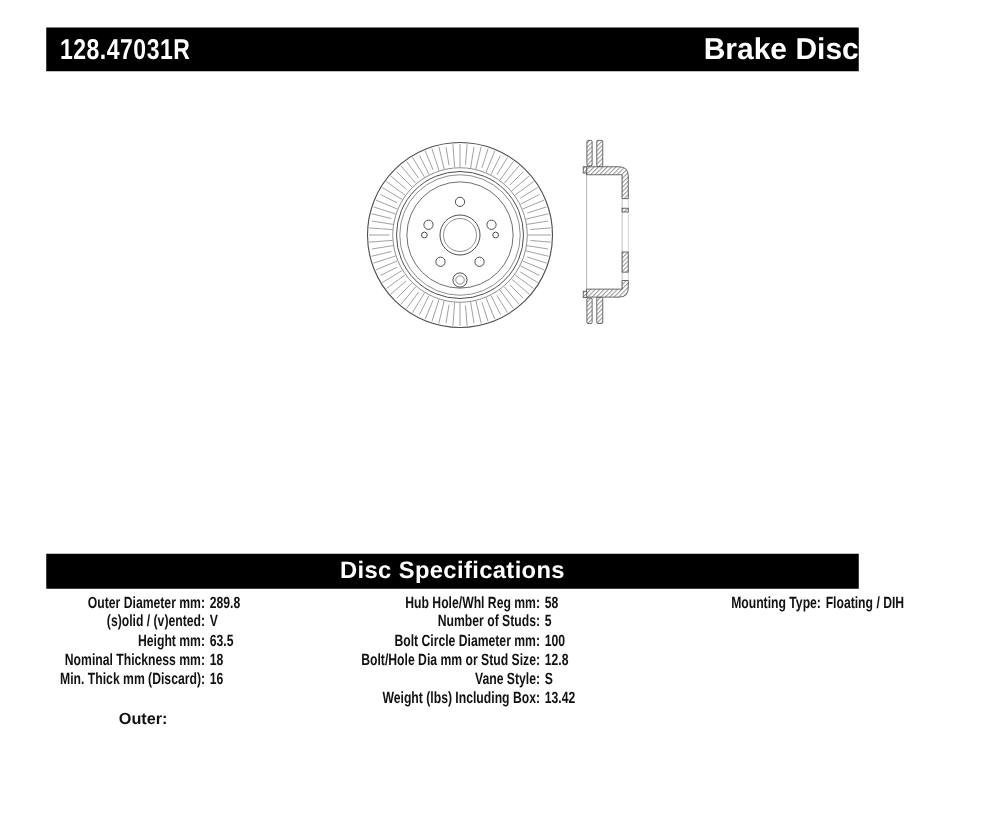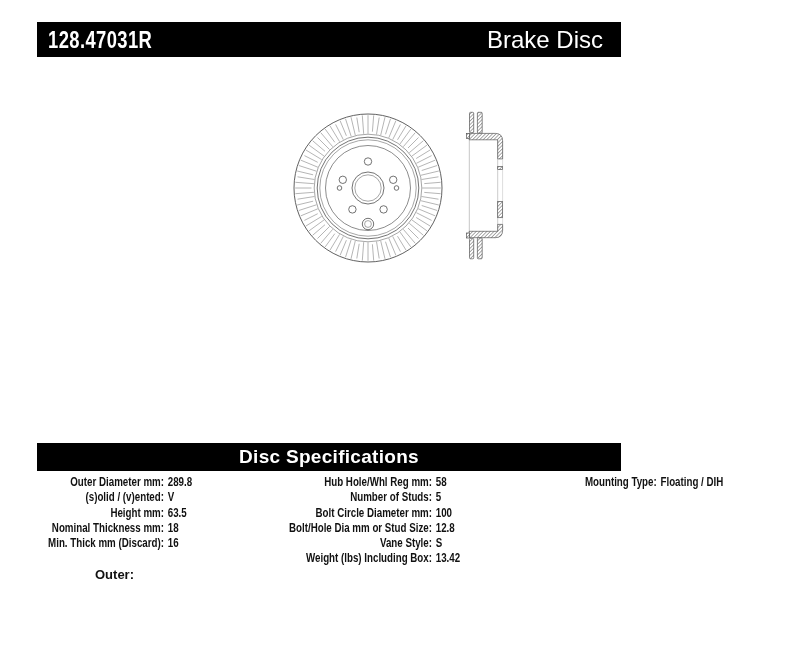--- a/index.html
+++ b/index.html
@@ -3,34 +3,34 @@
 <meta charset="utf-8">
 <style>
   html,body { margin:0; padding:0; }
   body {
     width:800px; height:655px; position:relative;
     background:#ffffff;
     font-family:"Liberation Sans", sans-serif;
     overflow:hidden;
   }
   .bar {
-    position:absolute; left:37px; width:584px;
+    position:absolute; left:37px; width:650px;
     background:#000000; color:#ffffff;
   }
   .header-bar { top:22px; height:35px; }
   .part-number {
     position:absolute; left:11px; top:50%;
     transform:translateY(-50%) scaleX(0.80);
     transform-origin:left center;
     font-size:23px; font-weight:bold; white-space:nowrap; letter-spacing:0.5px;
   }
   .product-title {
-    position:absolute; right:18px; top:50%;
+    position:absolute; right:0; top:50%;
     transform:translateY(-50%);
-    font-size:24px; font-weight:normal; white-space:nowrap;
+    font-size:24px; font-weight:bold; white-space:nowrap;
   }
   .spec-bar { top:443px; height:28px; text-align:center; }
   .spec-bar .spec-bar-title {
     font-size:19px; font-weight:bold; line-height:28px; letter-spacing:0.3px;
   }
   .drawing {
     position:absolute; left:285px; top:100px;
   }
   .spec-col {
     position:absolute; top:474px;

